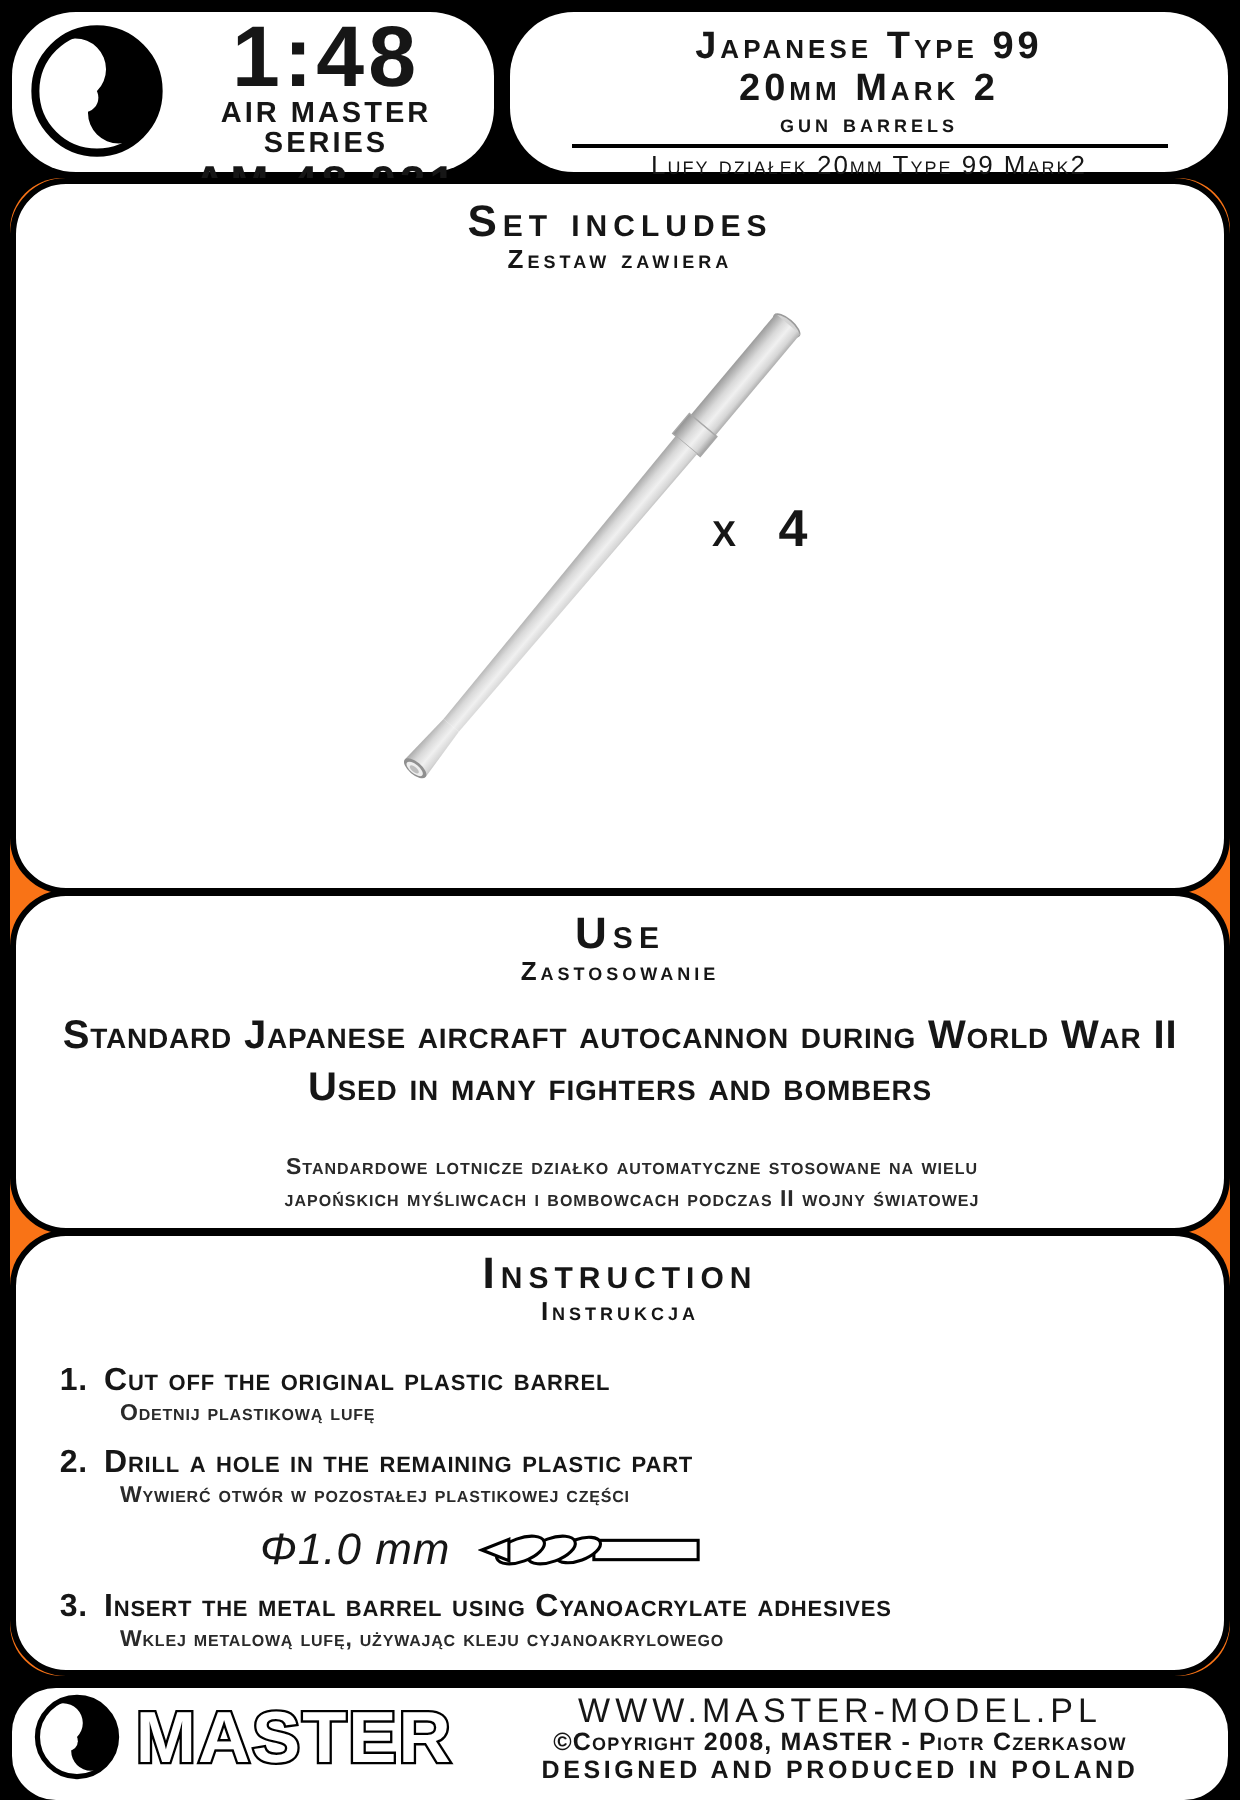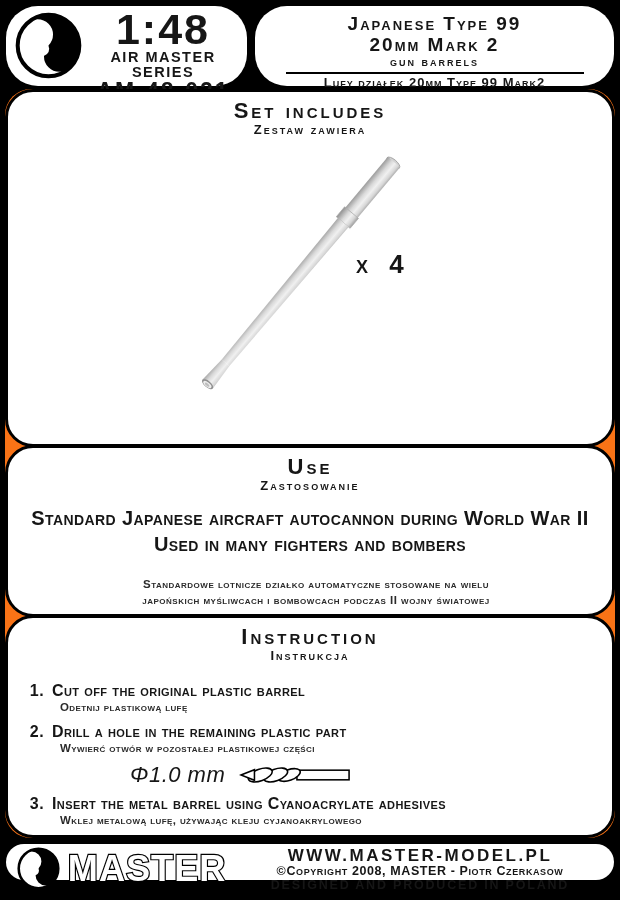--- a/index.html
+++ b/index.html
@@ -12,21 +12,21 @@
   .hdr-left{left:6px;width:241px;height:80px;}
   .hdr-right{left:255px;width:359px;height:80px;text-align:center;padding-top:7px;}
   .logo-svg{position:absolute;left:9px;top:6px;width:67px;height:67px;}
   .hdr-left-text{position:absolute;left:80px;top:2px;width:154px;text-align:center;}
   .scale-label{font-size:43px;font-weight:700;letter-spacing:2px;line-height:42px;}
   .series-label{font-size:14.5px;font-weight:700;letter-spacing:1.5px;line-height:15px;}
   .code-label{font-size:23px;font-weight:700;letter-spacing:2px;line-height:23px;}
   .prod-l1{font-size:19px;font-weight:700;letter-spacing:2px;line-height:21px;}
   .prod-l3{font-size:13px;font-weight:700;letter-spacing:2px;line-height:14px;}
   .prod-rule{width:298px;height:2px;background:#000;margin:3px auto 2px auto;}
-  .prod-pl{font-size:13px;font-weight:700;letter-spacing:1px;line-height:14px;}
+  .prod-pl{font-size:13px;font-weight:400;letter-spacing:1px;line-height:14px;}
 
   
   .panels{position:absolute;left:5px;top:89px;width:610px;height:749px;background:#f97316;border-radius:26px;}
   .sec{position:absolute;left:0;width:610px;border:3px solid #000;border-radius:28px;box-sizing:border-box;background:#fff;}
   .sec1{top:0;height:358px;}
   .sec2{top:356px;height:172px;}
   .sec3{top:526px;height:223px;}
   .sec-title{text-align:center;font-weight:700;font-size:22px;letter-spacing:3px;line-height:24px;padding-top:7px;}
   .sec-sub{text-align:center;font-weight:700;font-size:13px;letter-spacing:2px;line-height:14px;}
 
@@ -39,25 +39,25 @@
   .steps{margin-top:18px;}
   .step-block{margin-bottom:8px;}
   .step-row{display:flex;white-space:nowrap;font-weight:600;font-size:16px;letter-spacing:0.4px;line-height:20px;}
   .step-num{width:36px;text-align:right;margin-right:8px;flex:none;}
   .step-pl{margin-left:52px;font-weight:700;font-size:11.5px;letter-spacing:0.4px;line-height:13px;color:#2a2a2a;}
   .drill-row{margin:7px 0 7px 122px;display:flex;align-items:center;gap:14px;height:24px;}
   .drill-label{font-style:italic;font-size:22px;font-weight:500;letter-spacing:0.5px;}
   .drill-svg{width:112px;height:20px;}
 
   
-  .footer-box{position:absolute;left:6px;top:844px;width:608px;height:36px;background:#fff;border-radius:22px;}
+  .footer-box{position:absolute;left:6px;top:844px;width:608px;height:56px;background:#fff;border-radius:22px;}
   .footer-logo{position:absolute;left:11px;top:3px;width:43px;height:43px;}
   .brand-svg{position:absolute;left:58px;top:3px;width:168px;height:43px;}
   .footer-info{position:absolute;left:228px;top:3px;width:372px;text-align:center;}
-  .site-label{font-size:17px;font-weight:700;letter-spacing:2.5px;line-height:17px;}
+  .site-label{font-size:17px;font-weight:400;letter-spacing:2.5px;line-height:17px;}
   .copy-label{font-size:12.5px;font-weight:700;letter-spacing:0.6px;line-height:14px;}
   .origin-label{font-size:12.5px;font-weight:700;letter-spacing:1.8px;line-height:14px;}
 </style>
 </head>
 <body>
 
 <div class="page">
 
   <div class="hdr-box hdr-left">
     <svg class="logo-svg" viewBox="0 0 100 100">

